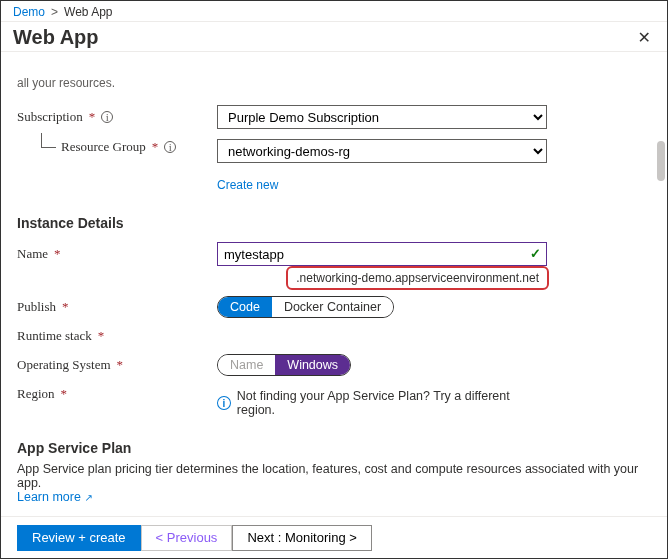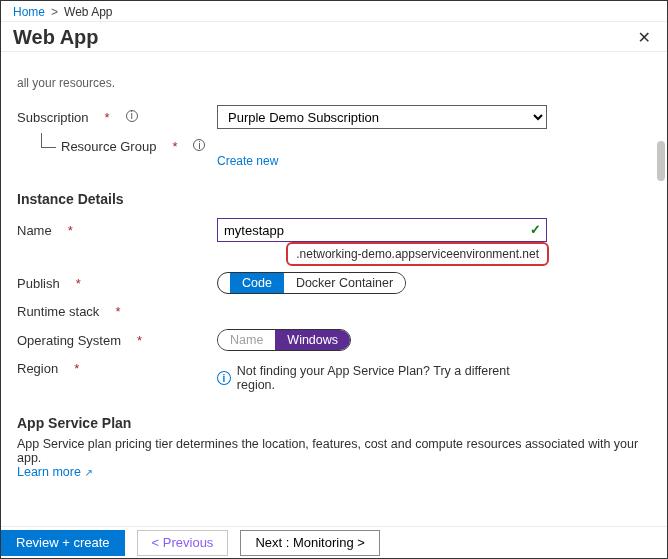--- a/index.html
+++ b/index.html
@@ -37,21 +37,21 @@
     position:absolute;
     top: 56px; bottom: 42px; left:0; right:0;
     overflow-y: auto;
     padding: 0 16px 20px 16px;
   }
 
   .truncated-top { color:#605e5c; font-size:12px; margin: 19px 0 10px 0; }
 
   .form-row { display:flex; align-items: center; padding: 5px 0; }
   .form-row.top { align-items: flex-start; }
-  .form-label { width: 200px; flex: 0 0 200px; font-size: 13px; color:#323130; display:flex; align-items:flex-start; gap:16px;}
+  .form-label { width: 200px; flex: 0 0 200px; font-size: 13px; color:#323130; display:flex; align-items:center; gap:6px;font-family:Liberation Serif, serif;}
   .form-label.indent { padding-left: 44px; position:relative;}
   .form-label.indent::before{
     content:""; position:absolute; left:24px; top:-6px; width:14px; height:14px;
     border-left:1px solid #605e5c; border-bottom:1px solid #605e5c;
   }
   .req { color:#a4262c; }
   .info-icon { color:#605e5c; font-size:11px; border:1px solid #605e5c; border-radius:50%; width:12px; height:12px; display:inline-flex; align-items:center; justify-content:center; line-height:1;}
 
   .form-control { flex:1; max-width: 330px;}
   select, input[type=text] {
@@ -74,48 +74,48 @@
   .domain-callout {
     position:absolute; right:-2px; top:24px;
     border:2px solid #d13438; border-radius:6px;
     padding: 3px 8px; font-size:12px; background:#fff;
     white-space: nowrap;
   }
 
   
   .pill-group { display:inline-flex; border:1px solid #323130; border-radius: 12px; overflow:hidden; height:22px; }
   .pill { padding: 1px 12px; font-size:12.5px; display:flex; align-items:center; cursor:pointer; background:#fff; }
-  .pill.active-blue { background:#0078d4; color:#fff;margin-left:12px; }
+  .pill.active-blue { background:#0078d4; color:#fff; }
   .pill.active-purple { background:#5c2d91; color:#fff; }
   .pill.disabled { color:#a19f9d; }
 
   .region-hint { display:flex; align-items:center; gap:6px; font-size:12.5px; margin-top:3px;}
   .region-hint .ico { color:#0078d4; font-weight:bold; border:1px solid #0078d4; border-radius:50%; width:14px; height:14px; display:inline-flex; align-items:center; justify-content:center; font-size:10px;}
 
   
   .footer {
-    position:absolute; left:0; right:0; bottom:0; height:32px;
+    position:absolute; left:0; right:0; bottom:0; height:42px;
     border-top:1px solid #edebe9;
-    display:flex; align-items:center; gap:12px;
-    padding: 0 0;
+    display:flex; align-items:center; 
+    padding: 0 16px;
     background:#fff;
   }
   .btn { height:26px; padding: 0 14px; font-size:13px; border:1px solid #8a8886; background:#fff; cursor:pointer;}
   .btn.primary { background:#0078d4; border-color:#0078d4; color:#fff;}
   .btn.ghost { color:#8b5cf6; border-color:#c8c6c4;}
 
   .scrollbar-fake { position:absolute; right:2px; top:60px; bottom:46px; width:8px; }
   .scrollbar-thumb { position:absolute; right:0; width:8px; background:#c8c6c4; border-radius:4px;}
   .ext-icon { font-size:10px; }
 </style>
 </head>
 <body>
 
 <div class="breadcrumb">
-  <a>Home</a>
+  <a>Demo</a>
   <span class="sep">&gt;</span>
   <span>Web App</span>
 </div>
 
 <div class="title-row">
   <h1>Web App</h1>
   <span class="close-x">✕</span>
 </div>
 
 <div class="scrollbar-fake">
@@ -139,20 +139,23 @@
     </div>
   </div>
 
   <div class="form-row top">
     <div class="form-label indent">
       <span>Resource Group</span>
         <span class="req">*</span>
       <span class="info-icon">i</span>
     </div>
     <div class="form-control">
+      <select>
+        <option>networking-demos-rg</option>
+      </select>
       <a class="under-link">Create new</a>
     </div>
   </div>
 
   <div class="section-head">Instance Details</div>
 
   <div class="form-row" style="margin-bottom:20px;">
     <div class="form-label">
       <span>Name</span>
         <span class="req">*</span>

